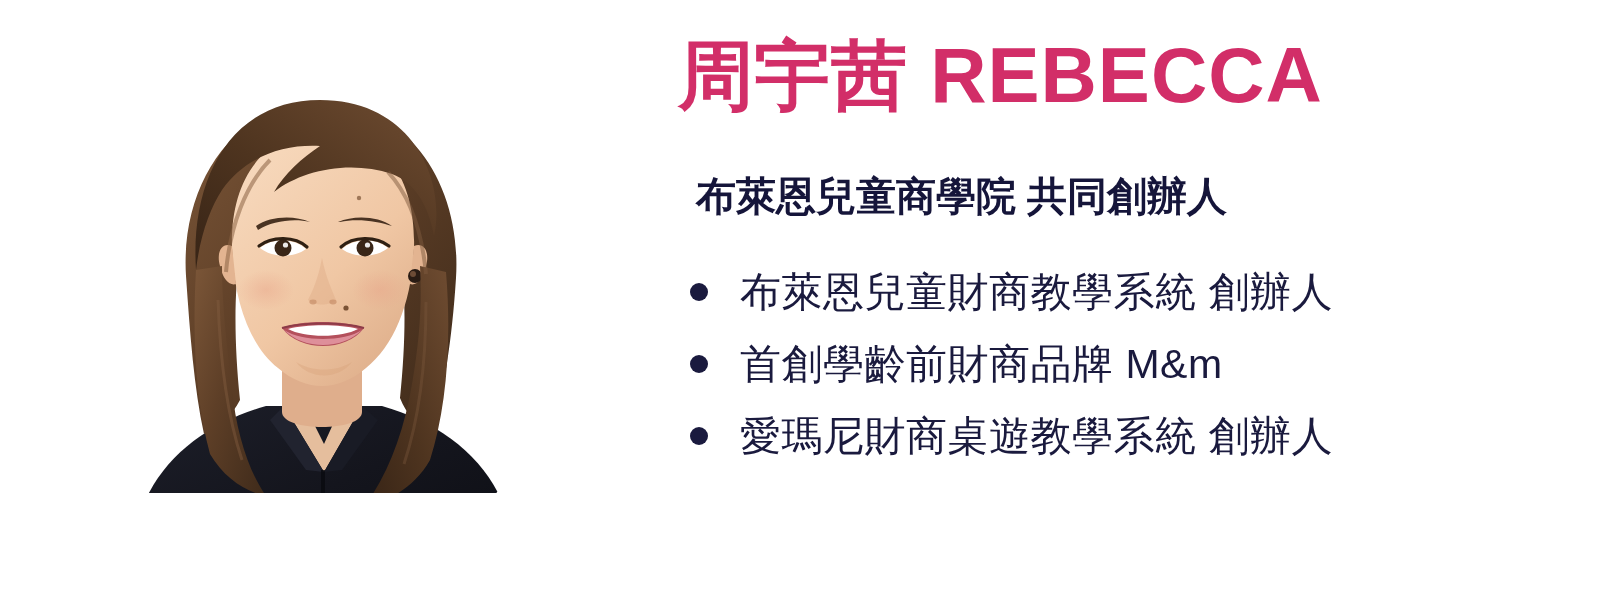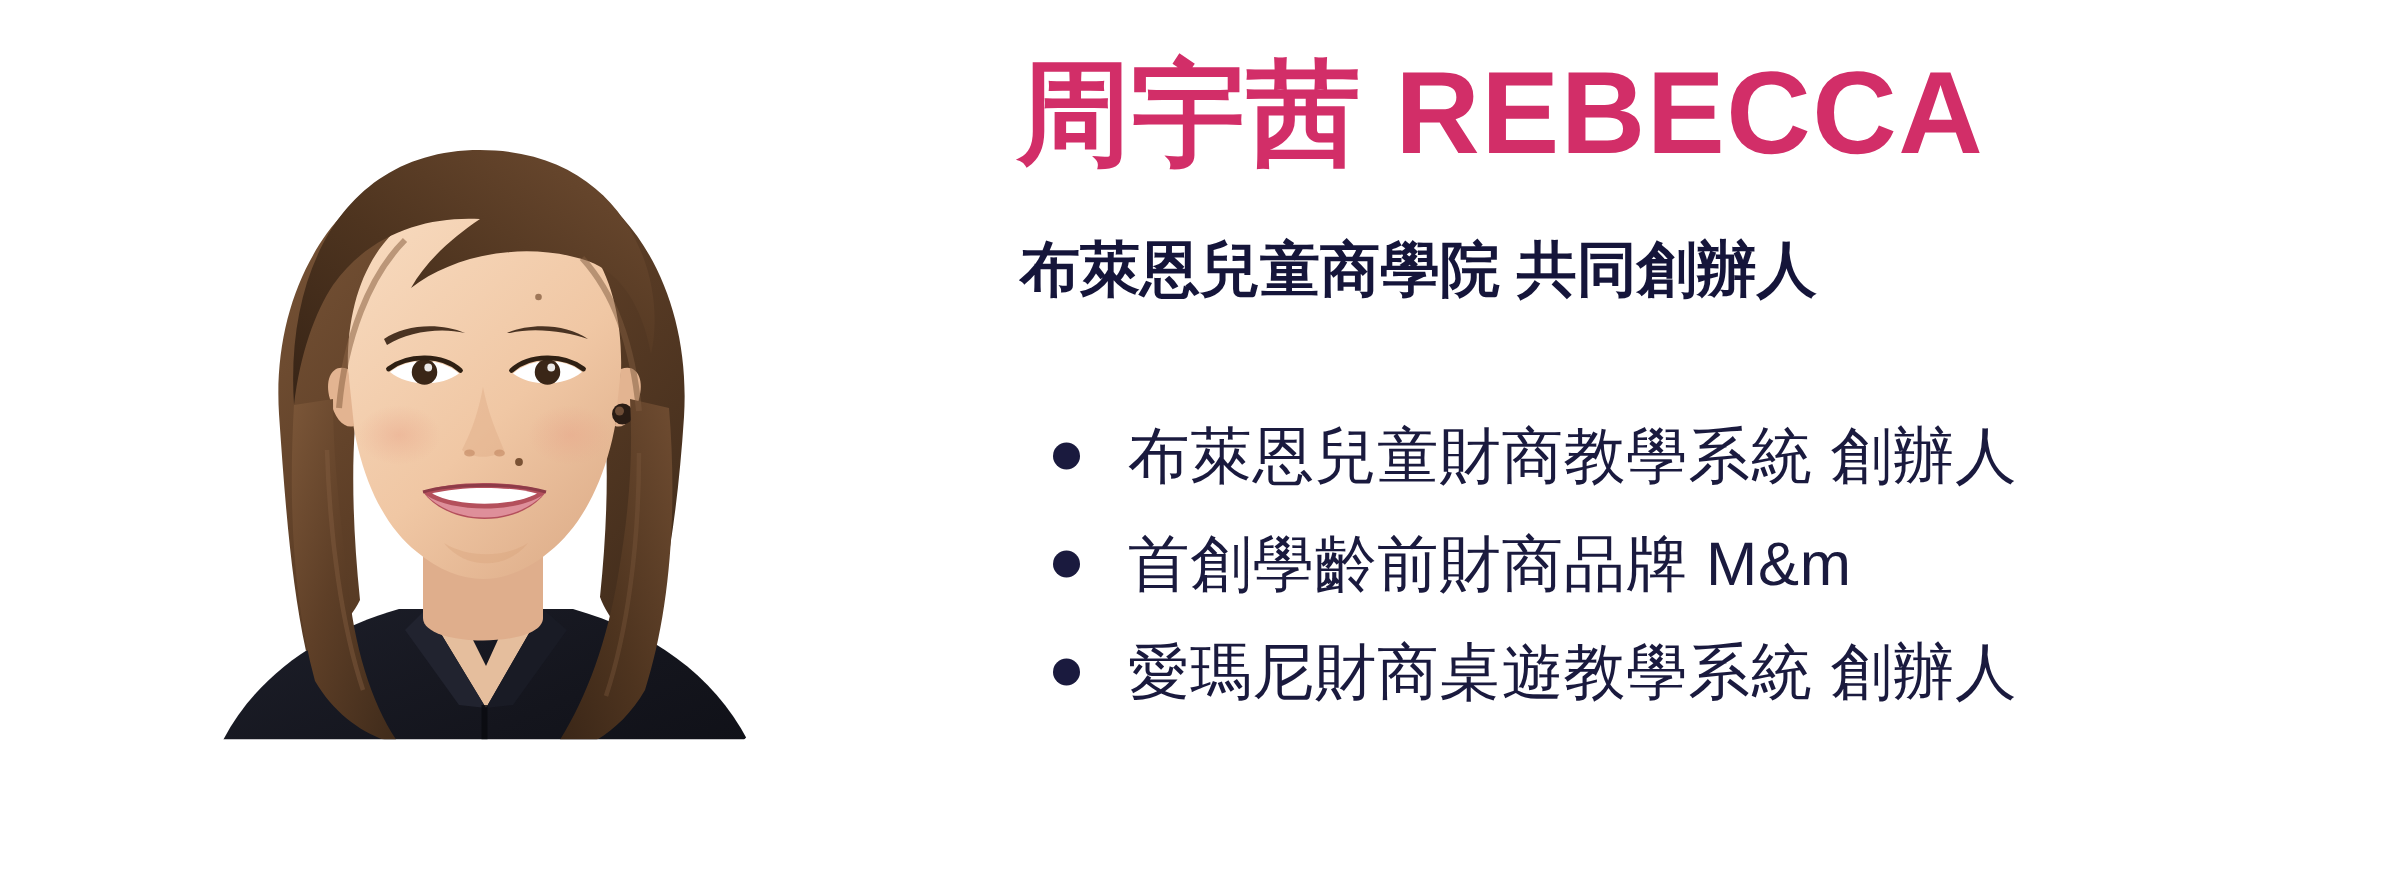--- a/index.html
+++ b/index.html
@@ -64,33 +64,33 @@
   }
   .title .latin {
     font-size: 78px;
     letter-spacing: 1px;
   }
 
   .subtitle {
     position: absolute;
     left: 2px;
     top: 158px;
-    margin: 0;
+    margin: 16px;
     font-size: 40px;
     line-height: 1.12;
     font-weight: 700;
     color: #15153a;
     white-space: nowrap;
   }
 
   .bullets {
     position: absolute;
     left: 8px;
     top: 252px;
-    margin: 16px;
+    margin: 4px;
     padding: 0;
     list-style: none;
   }
   .bullet-item {
     display: flex;
     align-items: center;
     height: 72px;
   }
   .bullet-dot {
     flex: 0 0 auto;

